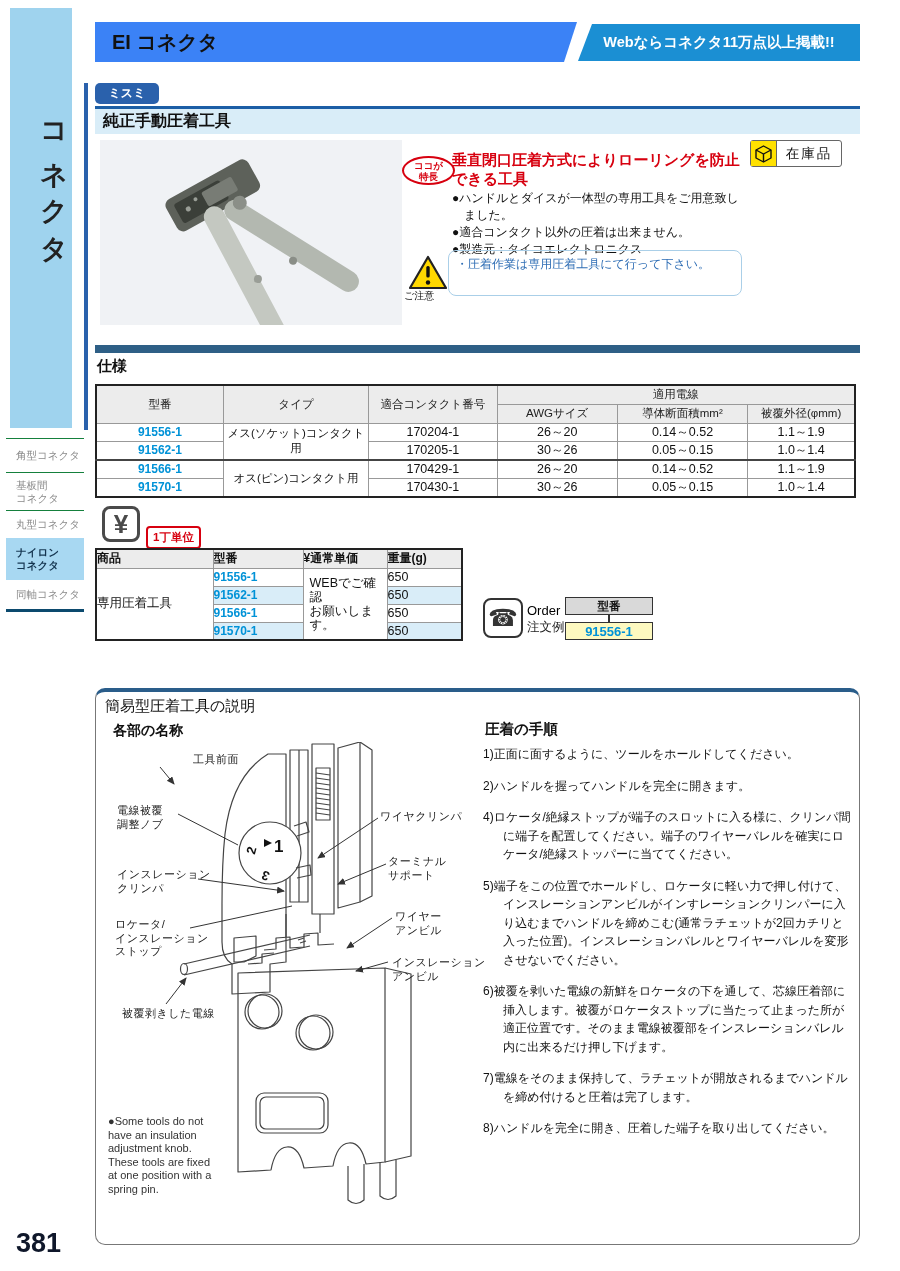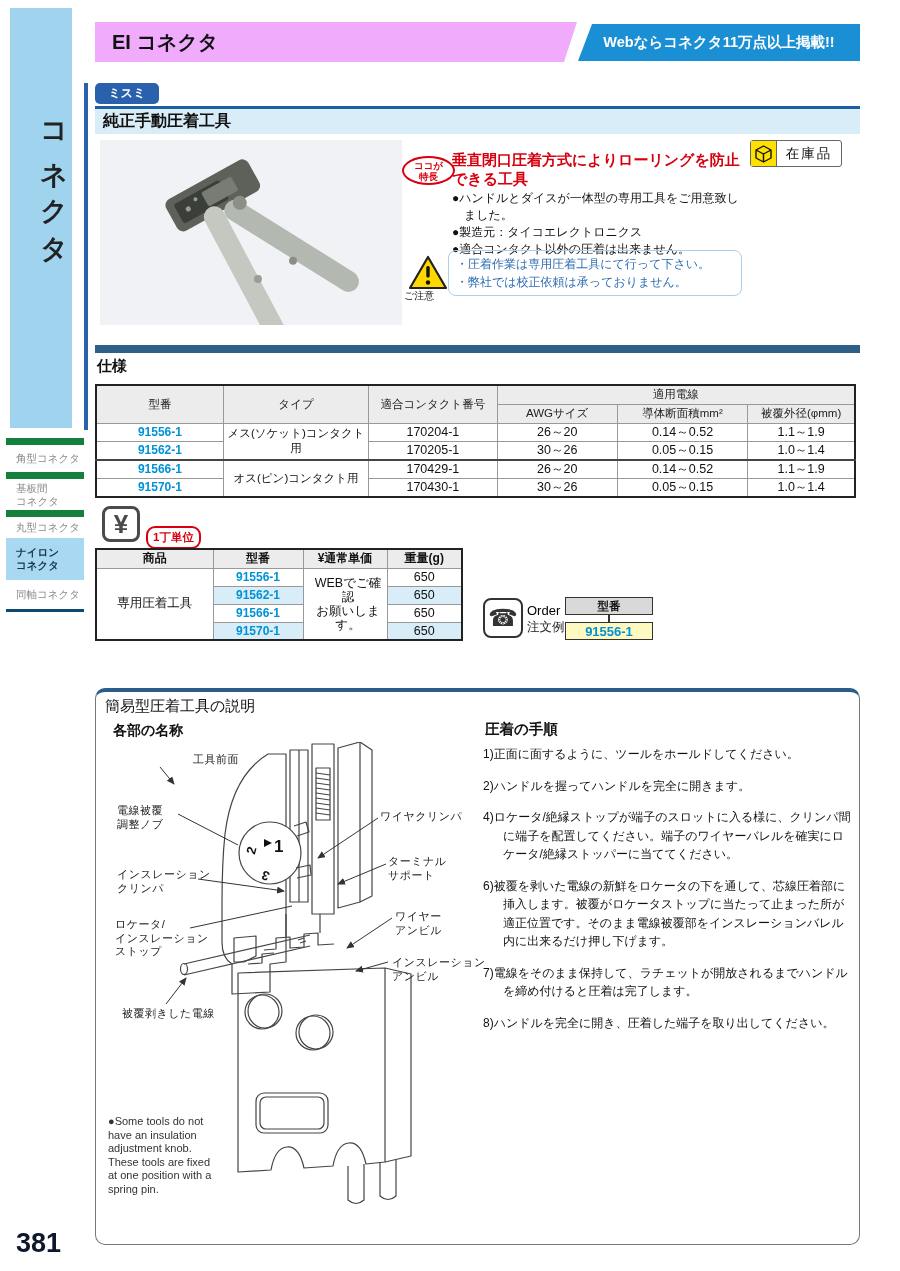--- a/index.html
+++ b/index.html
@@ -6,27 +6,27 @@
   html,body{background:#fff}
   body{width:900px;height:1271px;position:relative;font-family:"Liberation Sans","DejaVu Sans",sans-serif;color:#111;overflow:hidden}
   .abs{position:absolute}
   .preline{white-space:pre-line}
 
   
   .side-bar{left:10px;top:8px;width:62px;height:420px;background:#9fd3ee}
   .side-cat{left:10px;top:80px;width:62px;text-align:center;writing-mode:vertical-rl;font-size:27px;font-weight:bold;color:#222;letter-spacing:6px;height:200px;margin:0 auto;display:flex;justify-content:center}
   .side-rule{left:84px;top:83px;width:4px;height:347px;background:#2a61ac}
   .side-list{left:6px;top:438px;width:78px}
-  .side-item{display:flex;align-items:center;padding-left:10px;font-size:10.5px;line-height:13px;color:#8a8a8a;border-top:7px solid #15803d}
+  .side-item{display:flex;align-items:center;padding-left:10px;font-size:10.5px;line-height:13px;color:#8a8a8a;border-top:1px solid #15803d}
   .side-item.h34{height:34px}.side-item.h38{height:38px}.side-item.h28{height:28px}
   .side-item.active{height:42px;background:#a8d8f2;color:#14344f;font-weight:bold;border-top:none}
   .side-item.last{height:32px;border-top:none;border-bottom:3px solid #0c4a6e}
 
   
-  .banner-light{left:95px;top:22px;width:482px;height:40px;background:#f0abfc;clip-path:polygon(0 0,100% 0,calc(100% - 13px) 100%,0 100%);display:flex;align-items:center}
+  .banner-light{left:95px;top:22px;width:482px;height:40px;background:#3b82f6;clip-path:polygon(0 0,100% 0,calc(100% - 13px) 100%,0 100%);display:flex;align-items:center}
   .banner-title{font-size:20px;font-weight:bold;color:#111;padding-left:17px}
   .banner-blue{left:578px;top:24px;width:282px;height:37px;background:#1b8fd3;clip-path:polygon(14px 0,100% 0,100% 100%,0 100%);display:flex;align-items:center;justify-content:center;color:#fff;font-weight:bold;font-size:14.5px}
   .brand-badge{left:95px;top:83px;width:64px;height:21px;background:#2a61ac;border-radius:5px;color:#fff;font-size:12px;font-weight:bold;display:flex;align-items:center;justify-content:center}
   .product-bar{left:95px;top:106px;width:765px;height:28px;background:#d9edf8;border-top:3px solid #1b5ea6;display:flex;align-items:center}
   .product-bar span{font-size:16px;font-weight:bold;padding-left:8px}
 
   
   .photo{left:100px;top:140px;width:302px;height:185px;background:#f0f2f5}
 
   
@@ -50,24 +50,24 @@
   .spec-table{border:2px solid #222}
   .spec-table th,.spec-table td{border:1px solid #999;text-align:center;font-weight:normal;overflow:hidden}
   .spec-table th{background:#ececec;font-size:11.5px;height:19px;color:#222}
   .spec-table td{font-size:12.5px;height:18px}
   .spec-table td.type{font-size:11.5px}
   .spec-table tr.group td{border-top:2px solid #444}
   .model-link{color:#0092d7;font-weight:bold;font-size:12px}
 
   
   .yen-icon{left:102px;top:506px;width:38px;height:36px;border:3px solid #4a4a4a;border-radius:8px;background:#fff;display:flex;align-items:center;justify-content:center;font-size:26px;font-weight:bold;color:#4a4a4a}
-  .unit-badge{left:146px;top:526px;border:2px solid #d7000f;border-radius:9px;background:#fff;color:#d7000f;font-size:11.5px;font-weight:bold;padding:2px 5px}
+  .unit-badge{left:146px;top:526px;border:2px solid #d7000f;border-radius:4px;background:#fff;color:#d7000f;font-size:11.5px;font-weight:bold;padding:2px 5px}
   .price-wrap{left:95px;top:548px;width:366px}
   .price-table{border:2px solid #222}
-  .price-table th,.price-table td{border:1px solid #999;text-align:center;overflow:hidden}
+  .price-table th,.price-table td{border:1px solid #999;text-align:left;overflow:hidden}
   .price-table th{background:#ececec;font-size:12px;font-weight:bold;height:19px}
   .price-table td{font-size:12.5px;height:18px}
   .price-table td.alt{background:#d9edf8}
   .price-note{font-size:11.5px;line-height:14px;text-align:left;padding-left:6px}
 
   
   .phone-icon{left:483px;top:598px;width:40px;height:40px;border:2.5px solid #333;border-radius:8px;display:flex;align-items:center;justify-content:center;font-size:24px;color:#333;background:#fff}
   .order-en{left:527px;top:603px;font-size:13px;color:#000000}
   .order-ja{left:527px;top:619px;font-size:12.5px;color:#222}
   .order-col{left:565px;top:597px;width:88px;height:18px;background:#d9d9d9;border:1.5px solid #333;display:flex;align-items:center;justify-content:center;font-size:11.5px;font-weight:bold}
@@ -129,22 +129,22 @@
     </g>
   </svg>
 </div>
 
 <div class="abs feat-badge preline">ココが
 特長</div>
 <div class="abs feat-headline preline">垂直閉口圧着方式によりローリングを防止
 できる工具</div>
 <div class="abs feat-bullets">
   <div>●ハンドルとダイスが一体型の専用工具をご用意致しました。</div>
+  <div>●適合コンタクト以外の圧着は出来ません。</div>
   <div>●製造元：タイコエレクトロニクス</div>
-  <div>●適合コンタクト以外の圧着は出来ません。</div>
 </div>
 <div class="abs stock-box">
   <span class="stock-icon">
     <svg width="17" height="18" viewBox="0 0 17 18">
         <g fill="none" stroke="#111" stroke-width="1.4" stroke-linejoin="round">
           <polygon points="8.5,1 16,5 16,13 8.5,17 1,13 1,5"></polygon>
           <polyline points="1,5 8.5,9 16,5"></polyline>
           <line x1="8.5" y1="9" x2="8.5" y2="17"></line>
         </g>
       </svg>
@@ -155,21 +155,20 @@
 <div class="abs warn-tri">
   <svg width="40" height="35" viewBox="0 0 40 35">
       <polygon points="20,2 38,33 2,33" fill="#ffd800" stroke="#222" stroke-width="2.2" stroke-linejoin="round"></polygon>
       <rect x="18.3" y="11" width="3.4" height="11.5" rx="1.5" fill="#111"></rect>
       <circle cx="20" cy="27.5" r="2.2" fill="#111"></circle>
     </svg>
 </div>
 <div class="abs warn-label">ご注意</div>
 <div class="abs caution-lines">
   <div>・圧着作業は専用圧着工具にて行って下さい。</div>
-  <div>・弊社では校正依頼は承っておりません。</div>
 </div>
 
 <div class="abs sec-bar"></div>
 <div class="abs sec-title">仕様</div>
 <div class="abs spec-wrap">
   <table class="spec-table">
     <colgroup>
         <col style="width:127px">
         <col style="width:145px">
         <col style="width:128px">
@@ -358,18 +357,19 @@
 have an insulation
 adjustment knob.
 These tools are fixed
 at one position with a
 spring pin.</div>
 
 <div class="abs steps">
   <div class="step"><span>1)</span><span>正面に面するように、ツールをホールドしてください。</span></div>
   <div class="step"><span>2)</span><span>ハンドルを握ってハンドルを完全に開きます。</span></div>
   <div class="step"><span>4)</span><span>ロケータ/絶縁ストップが端子のスロットに入る様に、クリンパ間に端子を配置してください。端子のワイヤーバレルを確実にロケータ/絶縁ストッパーに当ててください。</span></div>
+  <div class="step"><span>5)</span><span>端子をこの位置でホールドし、ロケータに軽い力で押し付けて、インスレーションアンビルがインすレーションクリンパーに入り込むまでハンドルを締めこむ(通常ラチェットが2回カチリと入った位置)。インスレーションバレルとワイヤーバレルを変形させないでください。</span></div>
   <div class="step"><span>6)</span><span>被覆を剥いた電線の新鮮をロケータの下を通して、芯線圧着部に挿入します。被覆がロケータストップに当たって止まった所が適正位置です。そのまま電線被覆部をインスレーションバレル内に出来るだけ押し下げます。</span></div>
   <div class="step"><span>7)</span><span>電線をそのまま保持して、ラチェットが開放されるまでハンドルを締め付けると圧着は完了します。</span></div>
   <div class="step"><span>8)</span><span>ハンドルを完全に開き、圧着した端子を取り出してください。</span></div>
 </div>
 
 <div class="abs page-num">381</div>
 
 </body></html>

